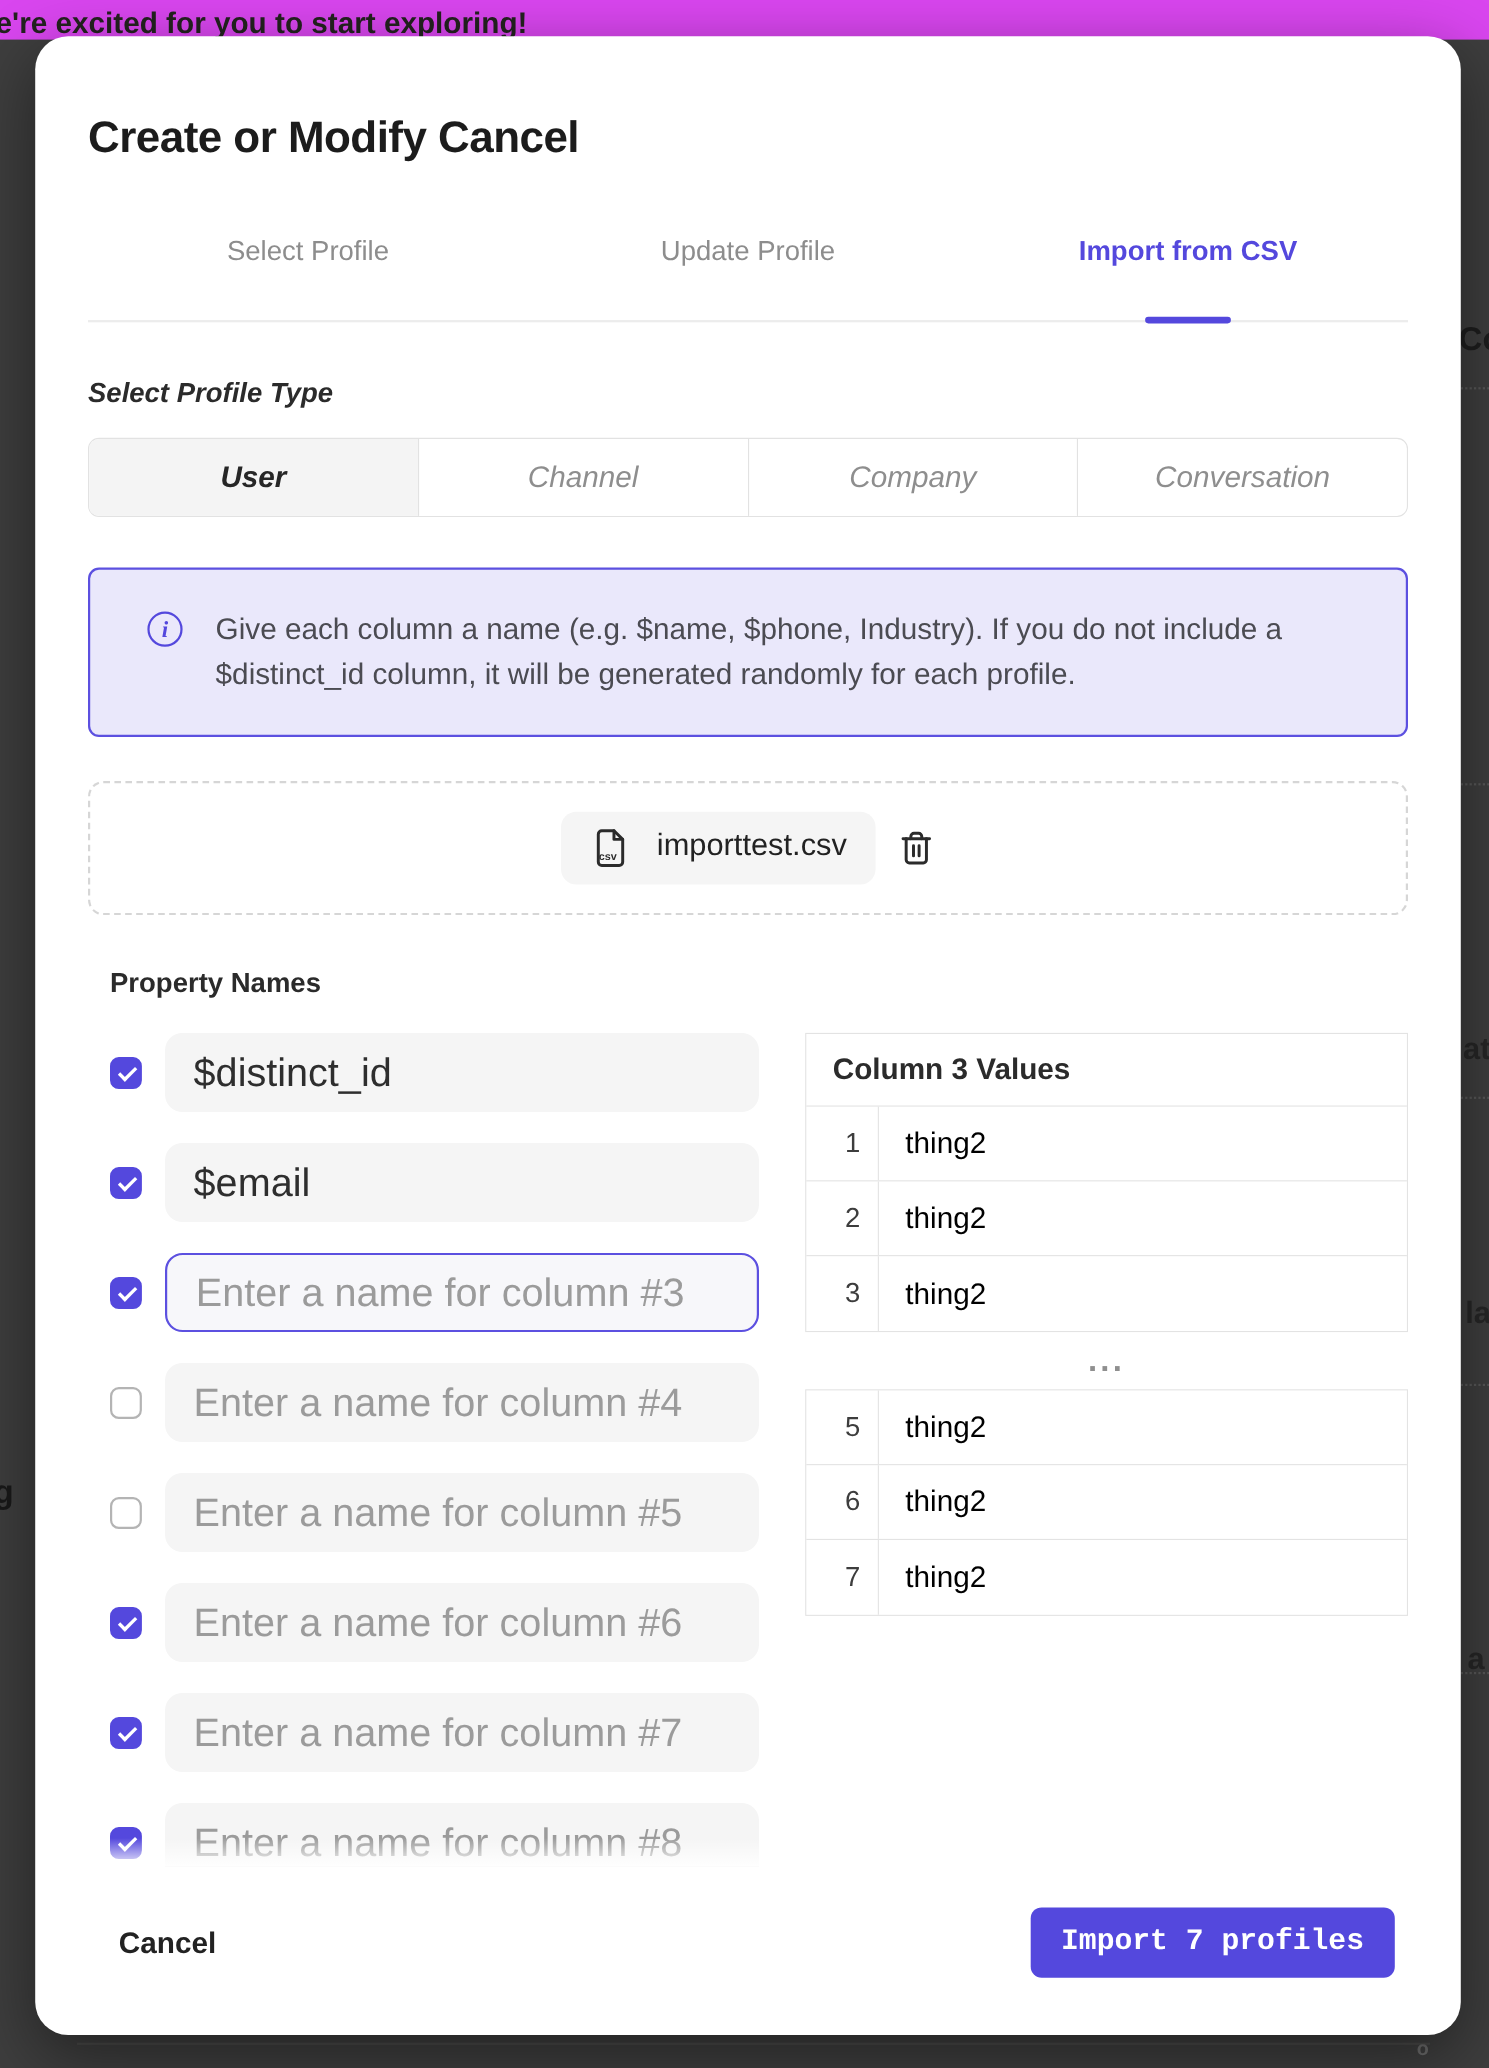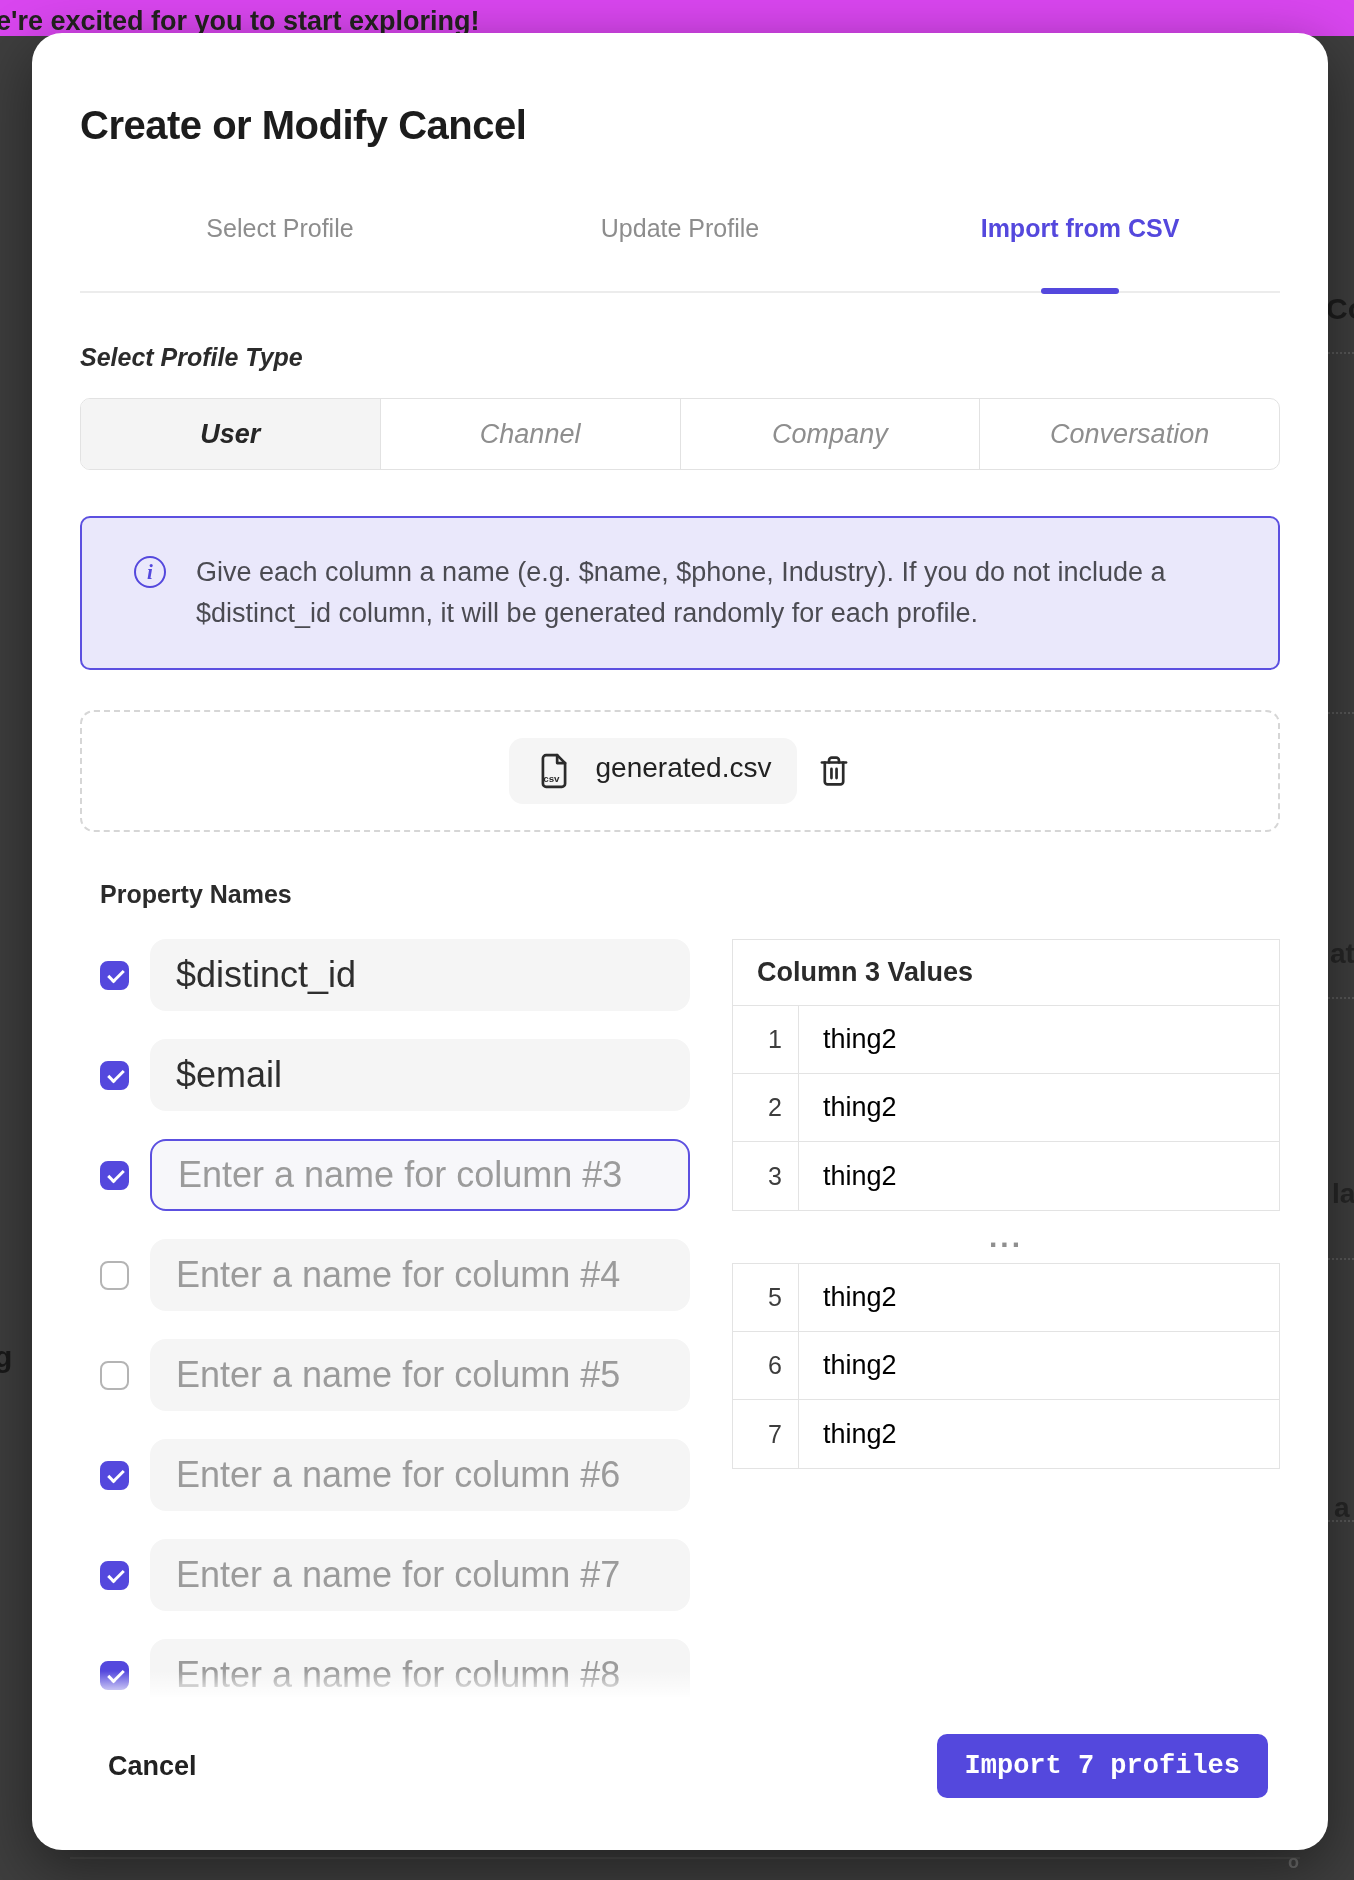--- a/index.html
+++ b/index.html
@@ -184,21 +184,21 @@
     </div>
   </div>
 
   <div class="upload-zone">
     <div class="file-pill">
       <svg class="icon-svg" width="38" height="38" viewBox="0 0 24 24" fill="none" stroke="#2b2b2b" stroke-width="1.7" stroke-linecap="round" stroke-linejoin="round">
         <path d="M14 2 H7 a2 2 0 0 0 -2 2 v16 a2 2 0 0 0 2 2 h10 a2 2 0 0 0 2 -2 V7 Z"></path>
         <path d="M14 2 v5 h5"></path>
         <text x="5.2" y="19" font-size="6.2" stroke="none" fill="#2b2b2b" font-family="Liberation Sans, sans-serif" font-weight="bold">csv</text>
       </svg>
-      <span>generated.csv</span>
+      <span>importtest.csv</span>
     </div>
     <svg class="icon-svg" width="34" height="34" viewBox="0 0 24 24" fill="none" stroke="#2b2b2b" stroke-width="1.9" stroke-linecap="round" stroke-linejoin="round">
       <path d="M3.5 6 h17"></path>
       <path d="M18.5 6 v13.5 a2 2 0 0 1 -2 2 h-9 a2 2 0 0 1 -2 -2 V6"></path>
       <path d="M8.5 6 V4.5 a2 2 0 0 1 2 -2 h3 a2 2 0 0 1 2 2 V6"></path>
       <line x1="10.2" y1="10.5" x2="10.2" y2="17"></line>
       <line x1="13.8" y1="10.5" x2="13.8" y2="17"></line>
     </svg>
   </div>
 

